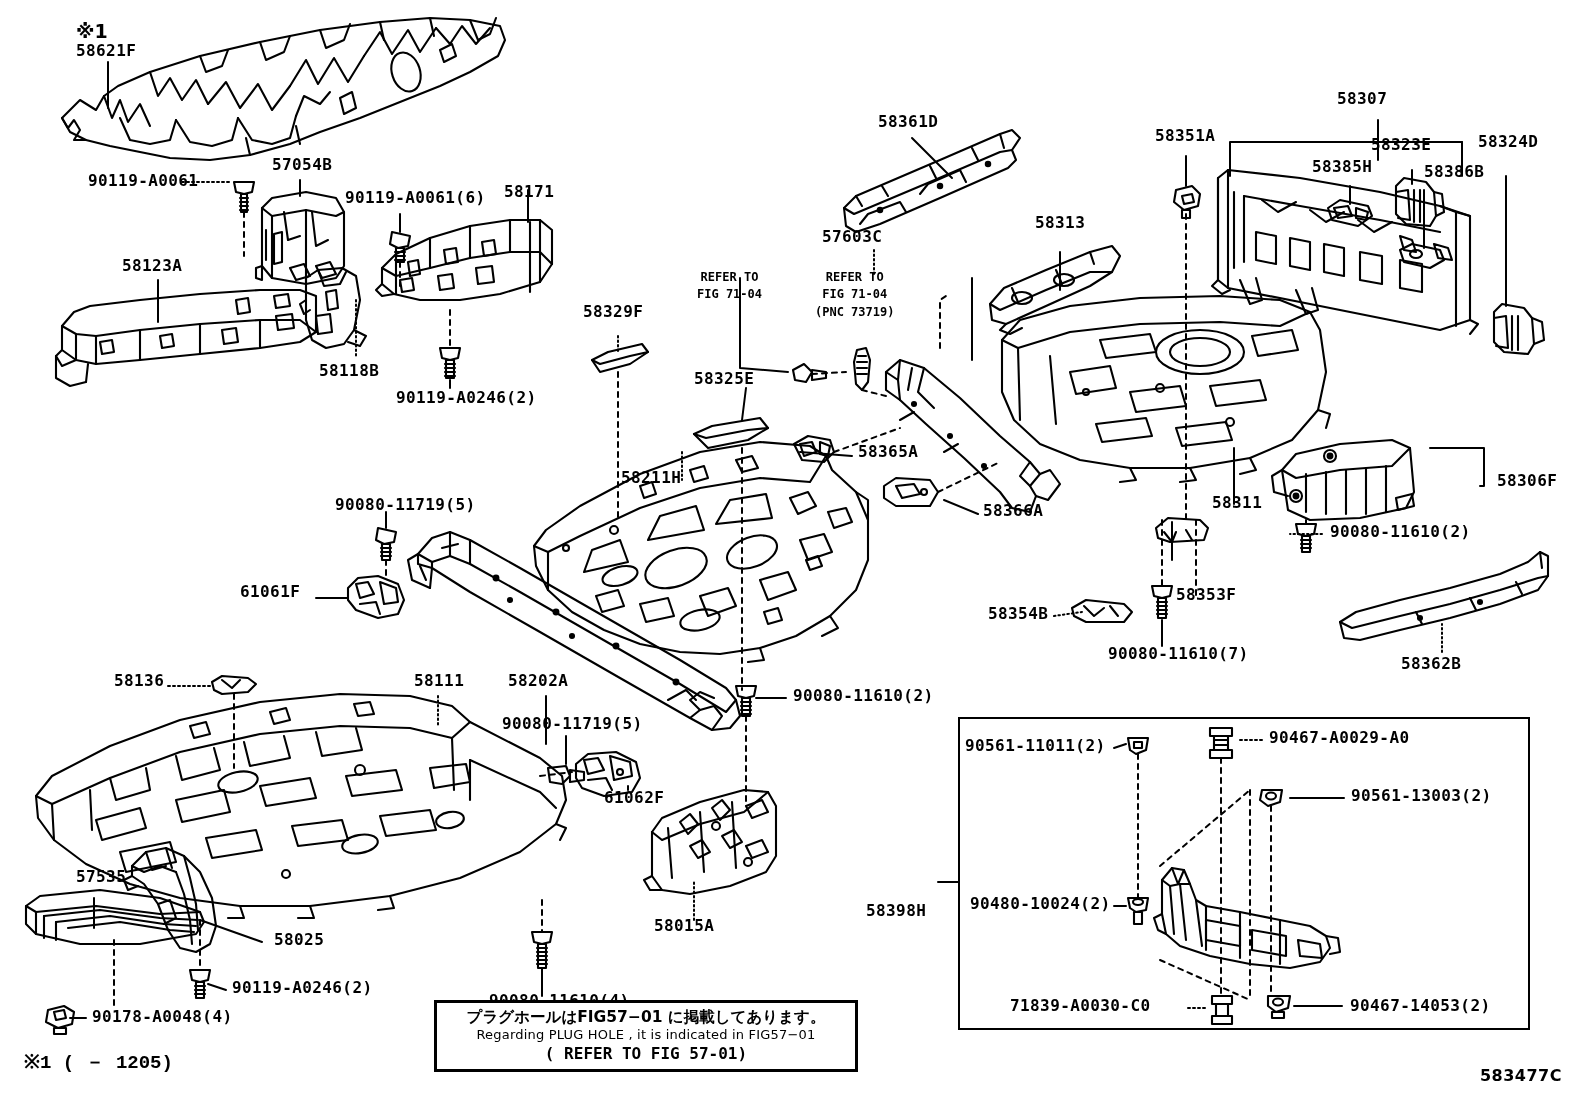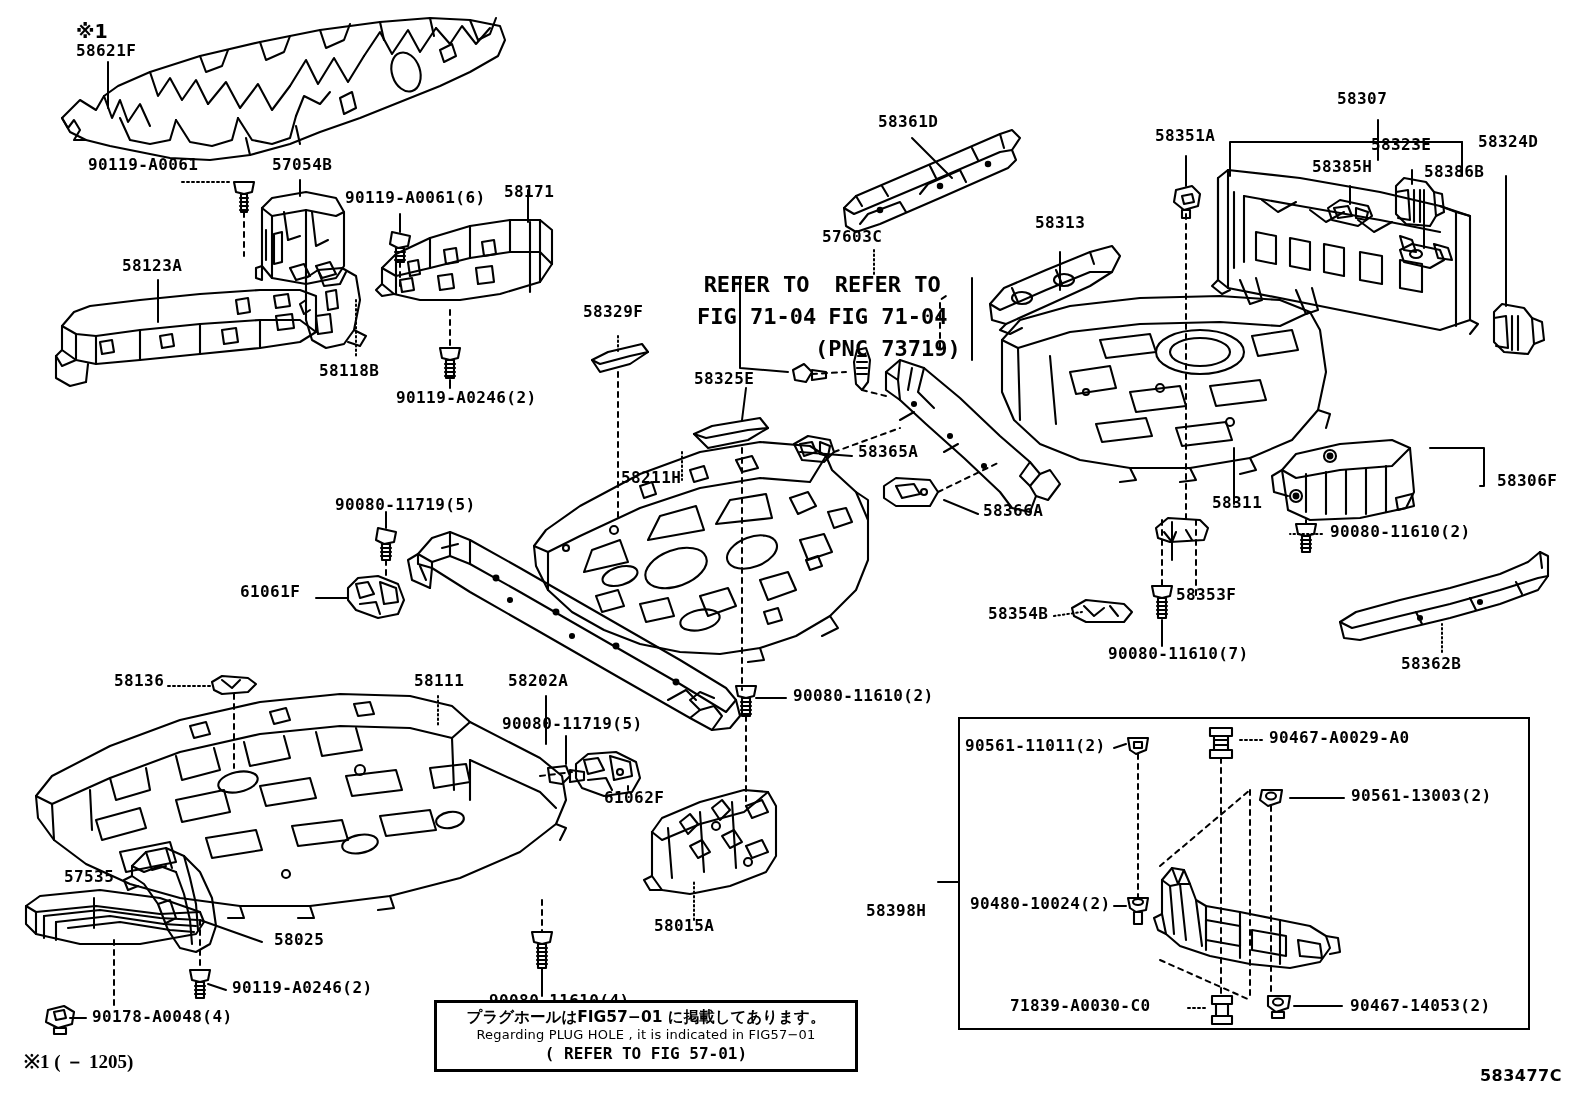--- a/index.html
+++ b/index.html
@@ -36,31 +36,31 @@
   .mark {
     position: absolute;
     font-family: "DejaVu Sans", sans-serif;
     font-weight: bold;
     font-size: 19px;
     color: #000;
     white-space: nowrap;
   }
   .footnote {
     position: absolute;
-    font-family: Liberation Serif, serif;
+    font-family: Liberation Mono, monospace;
     font-weight: bold;
     font-size: 19px;
     color: #000;
     white-space: nowrap;
   }
   .refbox {
     position: absolute;
     font-family: "DejaVu Sans Mono", "Liberation Mono", monospace;
     font-weight: bold;
-    font-size: 22px;
+    font-size: 12px;
     line-height: 1.45;
     color: #000;
     text-align: center;
     white-space: nowrap;
   }
   #notice {
     position: absolute;
     left: 434px;
     top: 1000px;
     width: 424px;
@@ -760,21 +760,21 @@
         <path d="M1138,754 L1138,898"></path>
         <path d="M1221,758 L1221,996"></path>
         <path d="M1271,806 L1271,996"></path>
         <path d="M1160,866 L1250,790 M1160,960 L1250,1000 M1250,790 L1250,1000"></path>
       </g>
     </g>
   </svg>
 
   <div class="mark" style="left:76px; top:20px;">※1</div>
   <div class="lbl" style="left:76px; top:42px;">58621F</div>
-  <div class="lbl" style="left:88px; top:156px;text-align:right;">90119-A0061</div>
+  <div class="lbl" style="left:88px; top:172px;text-align:right;">90119-A0061</div>
   <div class="lbl" style="left:272px; top:156px;">57054B</div>
   <div class="lbl" style="left:345px; top:189px;">90119-A0061(6)</div>
   <div class="lbl" style="left:504px; top:183px;">58171</div>
   <div class="lbl" style="left:122px; top:257px;">58123A</div>
   <div class="lbl" style="left:319px; top:362px;">58118B</div>
   <div class="lbl" style="left:396px; top:389px;">90119-A0246(2)</div>
   <div class="lbl" style="left:583px; top:303px;">58329F</div>
   <div class="lbl" style="left:694px; top:370px;">58325E</div>
   <div class="lbl" style="left:621px; top:437px;margin-top:32px;">58211H</div>
   <div class="lbl" style="left:878px; top:113px;">58361D</div>
@@ -798,21 +798,21 @@
   <div class="lbl" style="left:335px; top:496px;">90080-11719(5)</div>
   <div class="lbl" style="left:240px; top:583px;">61061F</div>
   <div class="lbl" style="left:114px; top:672px;">58136</div>
   <div class="lbl" style="left:414px; top:672px;">58111</div>
   <div class="lbl" style="left:508px; top:672px;">58202A</div>
   <div class="lbl" style="left:502px; top:715px;">90080-11719(5)</div>
   <div class="lbl" style="left:604px; top:789px;">61062F</div>
   <div class="lbl" style="left:793px; top:687px;">90080-11610(2)</div>
   <div class="lbl" style="left:654px; top:917px;">58015A</div>
   <div class="lbl" style="left:489px; top:992px;">90080-11610(4)</div>
-  <div class="lbl" style="left:64px; top:868px;">57535</div>
+  <div class="lbl" style="left:76px; top:868px;">57535</div>
   <div class="lbl" style="left:274px; top:931px;">58025</div>
   <div class="lbl" style="left:232px; top:979px;">90119-A0246(2)</div>
   <div class="lbl" style="left:92px; top:1008px;">90178-A0048(4)</div>
   <div class="lbl" style="left:866px; top:870px;margin-top:32px;">58398H</div>
 
   <div class="lbl" style="left:965px; top:737px;">90561-11011(2)</div>
   <div class="lbl" style="left:1269px; top:729px;">90467-A0029-A0</div>
   <div class="lbl" style="left:1351px; top:787px;">90561-13003(2)</div>
   <div class="lbl" style="left:970px; top:895px;">90480-10024(2)</div>
   <div class="lbl" style="left:1010px; top:997px;">71839-A0030-C0</div>

